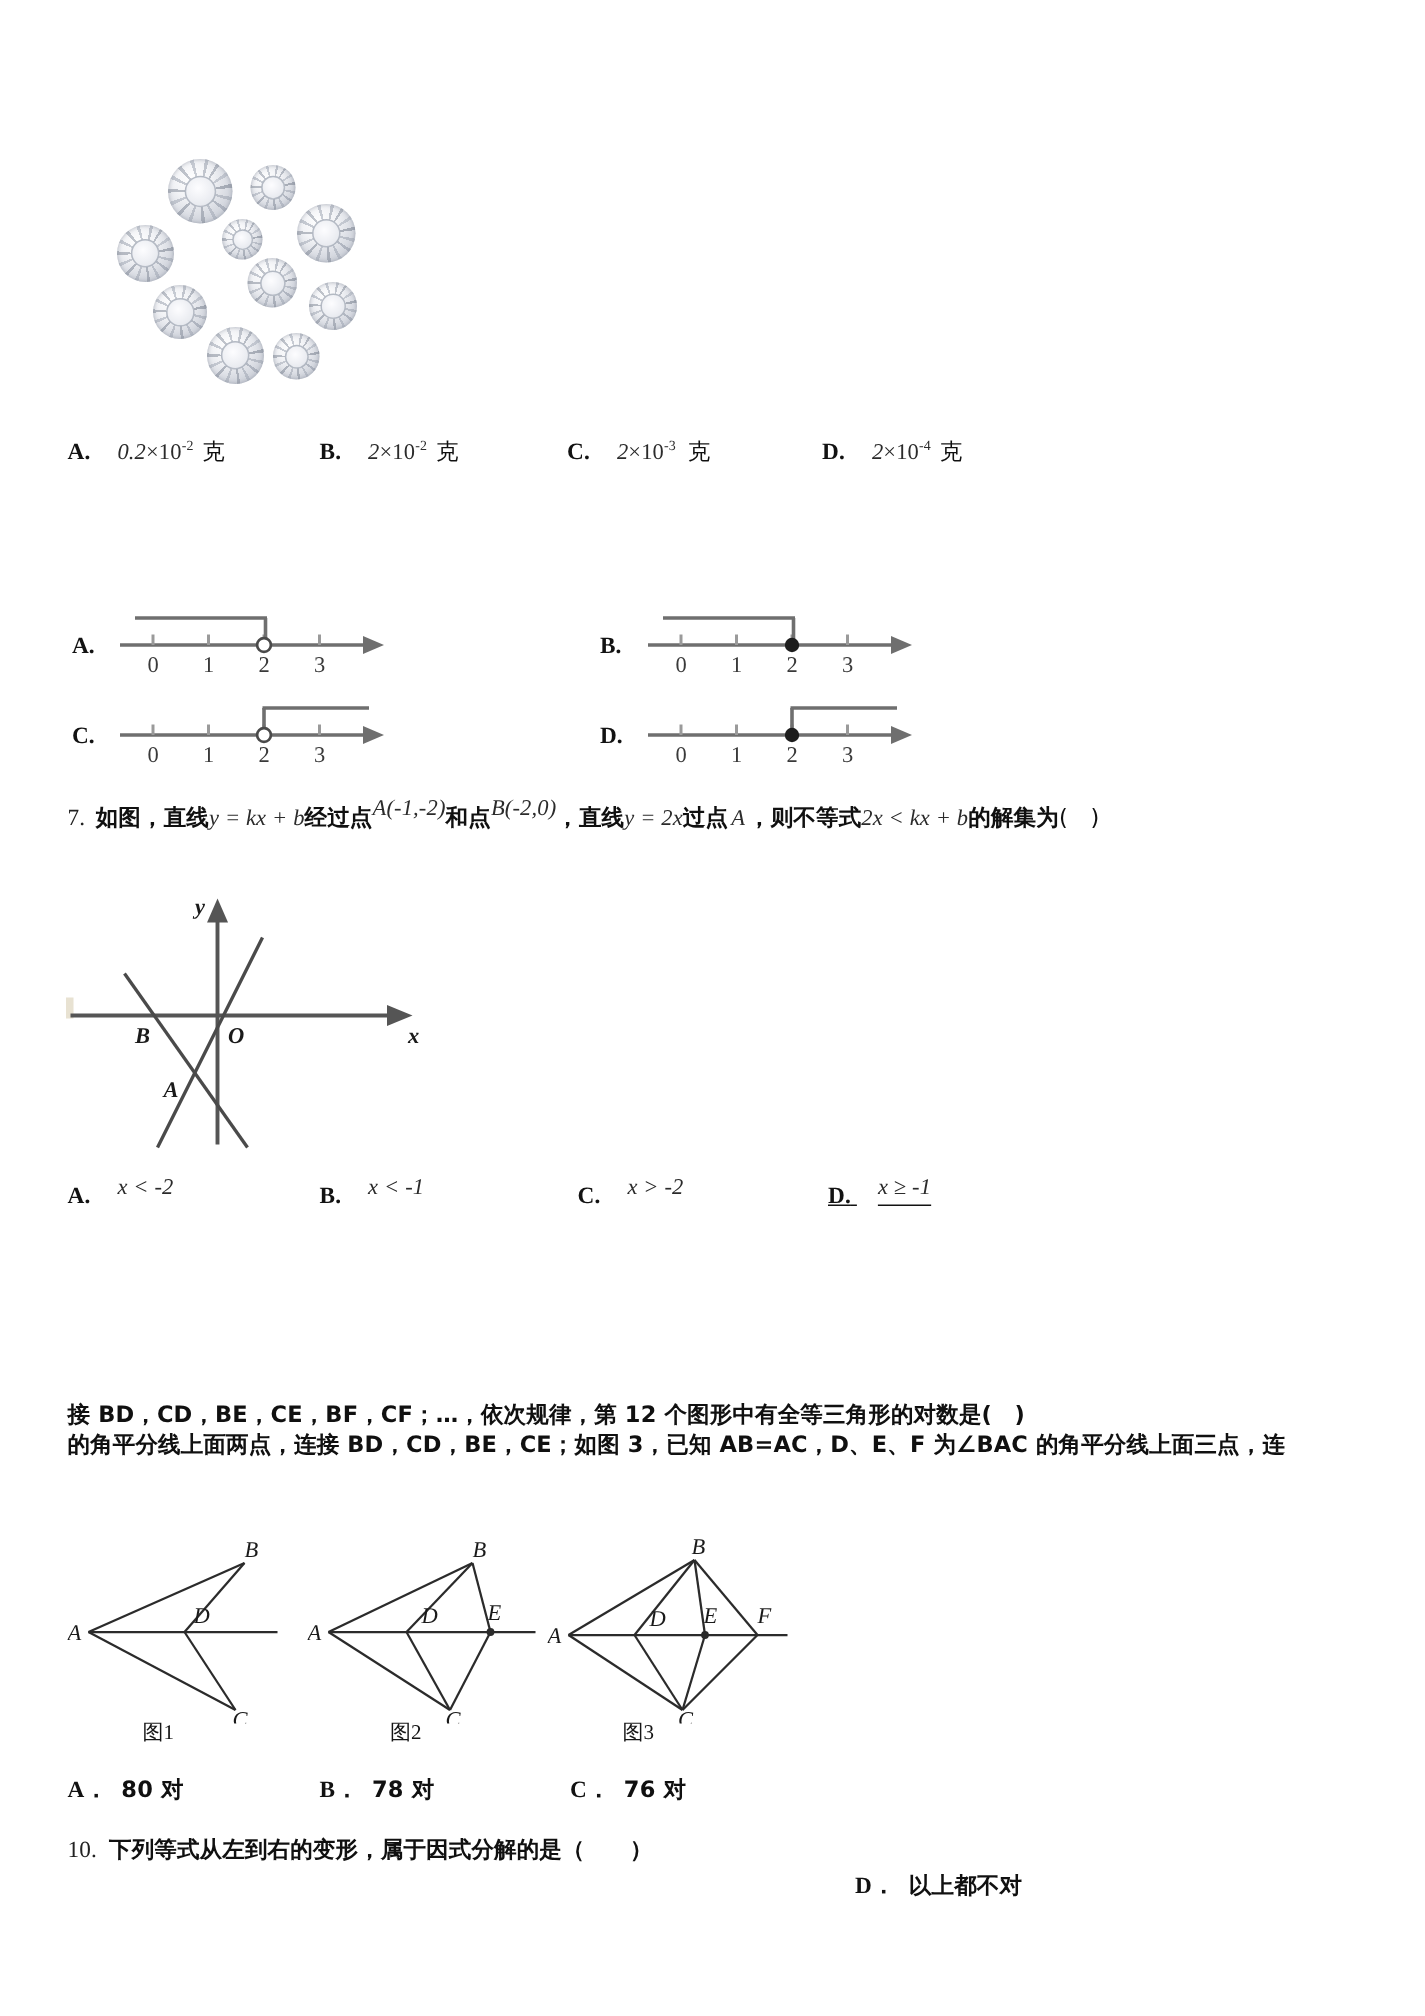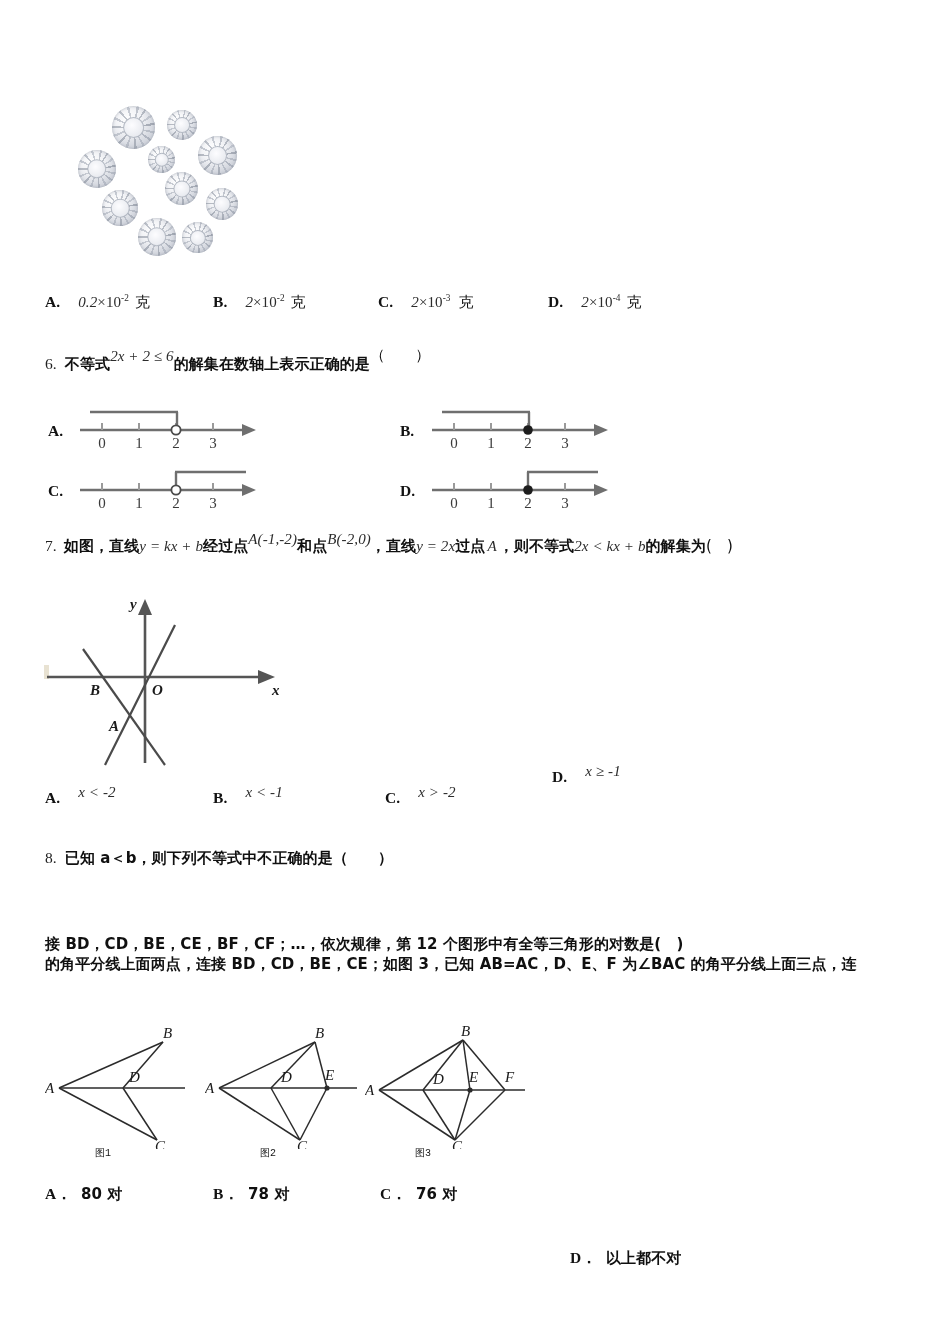--- a/index.html
+++ b/index.html
@@ -143,22 +143,22 @@
     left: 45px;
     top: 585px;
     width: 250px;
     height: 185px;
   }
 
   
   .tri-figure { position: absolute; }
   .fig-caption {
     position: absolute;
-    font-family: Liberation Mono, monospace;
-    font-size: 10px;
+    font-family: Liberation Serif, serif;
+    font-size: 14px;
     color: #141414;
     white-space: nowrap;
   }
 
   .lbl {
     font-family: "Liberation Serif", "DejaVu Serif", serif;
     font-style: italic;
     font-size: 15px;
     fill: #1a1a1a;
   }
@@ -219,24 +219,20 @@
   </div>
 
   <div class="qline" style="left:548px; top:290px;">
     <span class="opt-letter">D.</span>
     <span class="math" style="margin-left:14px;">
       <span>2</span><span class="math-up">×</span><span class="math-up">10</span><sup class="ex">-4</sup>
     </span>
     <span class="cn-reg" style="margin-left:2px;">克</span>
   </div>
 
-  <div class="qline" style="left:45px; top:352px;">
-    <span class="qnum">6.</span>
-    <span class="cn" style="margin-left:4px;">不等式</span><span class="math" style="position:relative; top:-8px; font-size:15px;">2x + 2 ≤ 6</span><span class="cn">的解集在数轴上表示正确的是</span><span class="cn-reg" style="position:relative; top:-9px;">（　　）</span>
-  </div>
 
   <div class="numline-opt" style="left:48px; top:400px;">
     <span class="nl-letter">A.</span>
     <svg class="nl-svg" width="190" height="52">
       <line x1="6" y1="30" x2="168" y2="30" stroke="#6f6f6f" stroke-width="2.4"></line>
       <polygon points="168,24 182,30 168,36" fill="#6f6f6f"></polygon>
       <line x1="28" y1="23" x2="28" y2="30" stroke="#9a9a9a" stroke-width="2"></line>
       <line x1="65" y1="23" x2="65" y2="30" stroke="#9a9a9a" stroke-width="2"></line>
       <line x1="102" y1="23" x2="102" y2="30" stroke="#9a9a9a" stroke-width="2"></line>
       <line x1="139" y1="23" x2="139" y2="30" stroke="#9a9a9a" stroke-width="2"></line>
@@ -339,29 +335,25 @@
     <span class="math" style="margin-left:14px; position:relative; top:-6px;">x &lt; -2</span>
   </div>
   <div class="qline" style="left:213px; top:786px;">
     <span class="opt-letter">B.</span>
     <span class="math" style="margin-left:14px; position:relative; top:-6px;">x &lt; -1</span>
   </div>
   <div class="qline" style="left:385px; top:786px;">
     <span class="opt-letter">C.</span>
     <span class="math" style="margin-left:14px; position:relative; top:-6px;">x &gt; -2</span>
   </div>
-  <div class="qline" style="left:552px; top:765px;">
+  <div class="qline" style="left:552px; top:786px;text-decoration:underline;">
     <span class="opt-letter">D.</span>
     <span class="math" style="margin-left:14px; position:relative; top:-6px;">x ≥ -1</span>
   </div>
 
-  <div class="qline" style="left:45px; top:846px;">
-    <span class="qnum">8.</span>
-    <span class="cn" style="margin-left:4px;">已知 a＜b，则下列不等式中不正确的是（　　）</span>
-  </div>
 
   <div class="qline" style="left:45px; top:952px;">
     <span class="cn">的角平分线上面两点，连接 BD，CD，BE，CE；如图 3，已知 AB=AC，D、E、F 为∠BAC 的角平分线上面三点，连</span>
   </div>
   <div class="qline" style="left:45px; top:932px;">
     <span class="cn">接 BD，CD，BE，CE，BF，CF；…，依次规律，第 12 个图形中有全等三角形的对数是(　)</span>
   </div>
 
   <div class="tri-figure" style="left:45px; top:1024px;">
     <svg width="165" height="125">
@@ -436,14 +428,18 @@
   </div>
   <div class="qline" style="left:380px; top:1182px;">
     <span class="opt-letter">C．</span>
     <span class="cn" style="margin-left:5px;">76 对</span>
   </div>
   <div class="qline" style="left:570px; top:1246px;">
     <span class="opt-letter">D．</span>
     <span class="cn" style="margin-left:5px;">以上都不对</span>
   </div>
 
+  <div class="qline" style="left:45px; top:1222px;">
+    <span class="qnum">10.</span>
+    <span class="cn" style="margin-left:4px;">下列等式从左到右的变形，属于因式分解的是（　　）</span>
+  </div>
 
 </div>
 
 </body></html>

